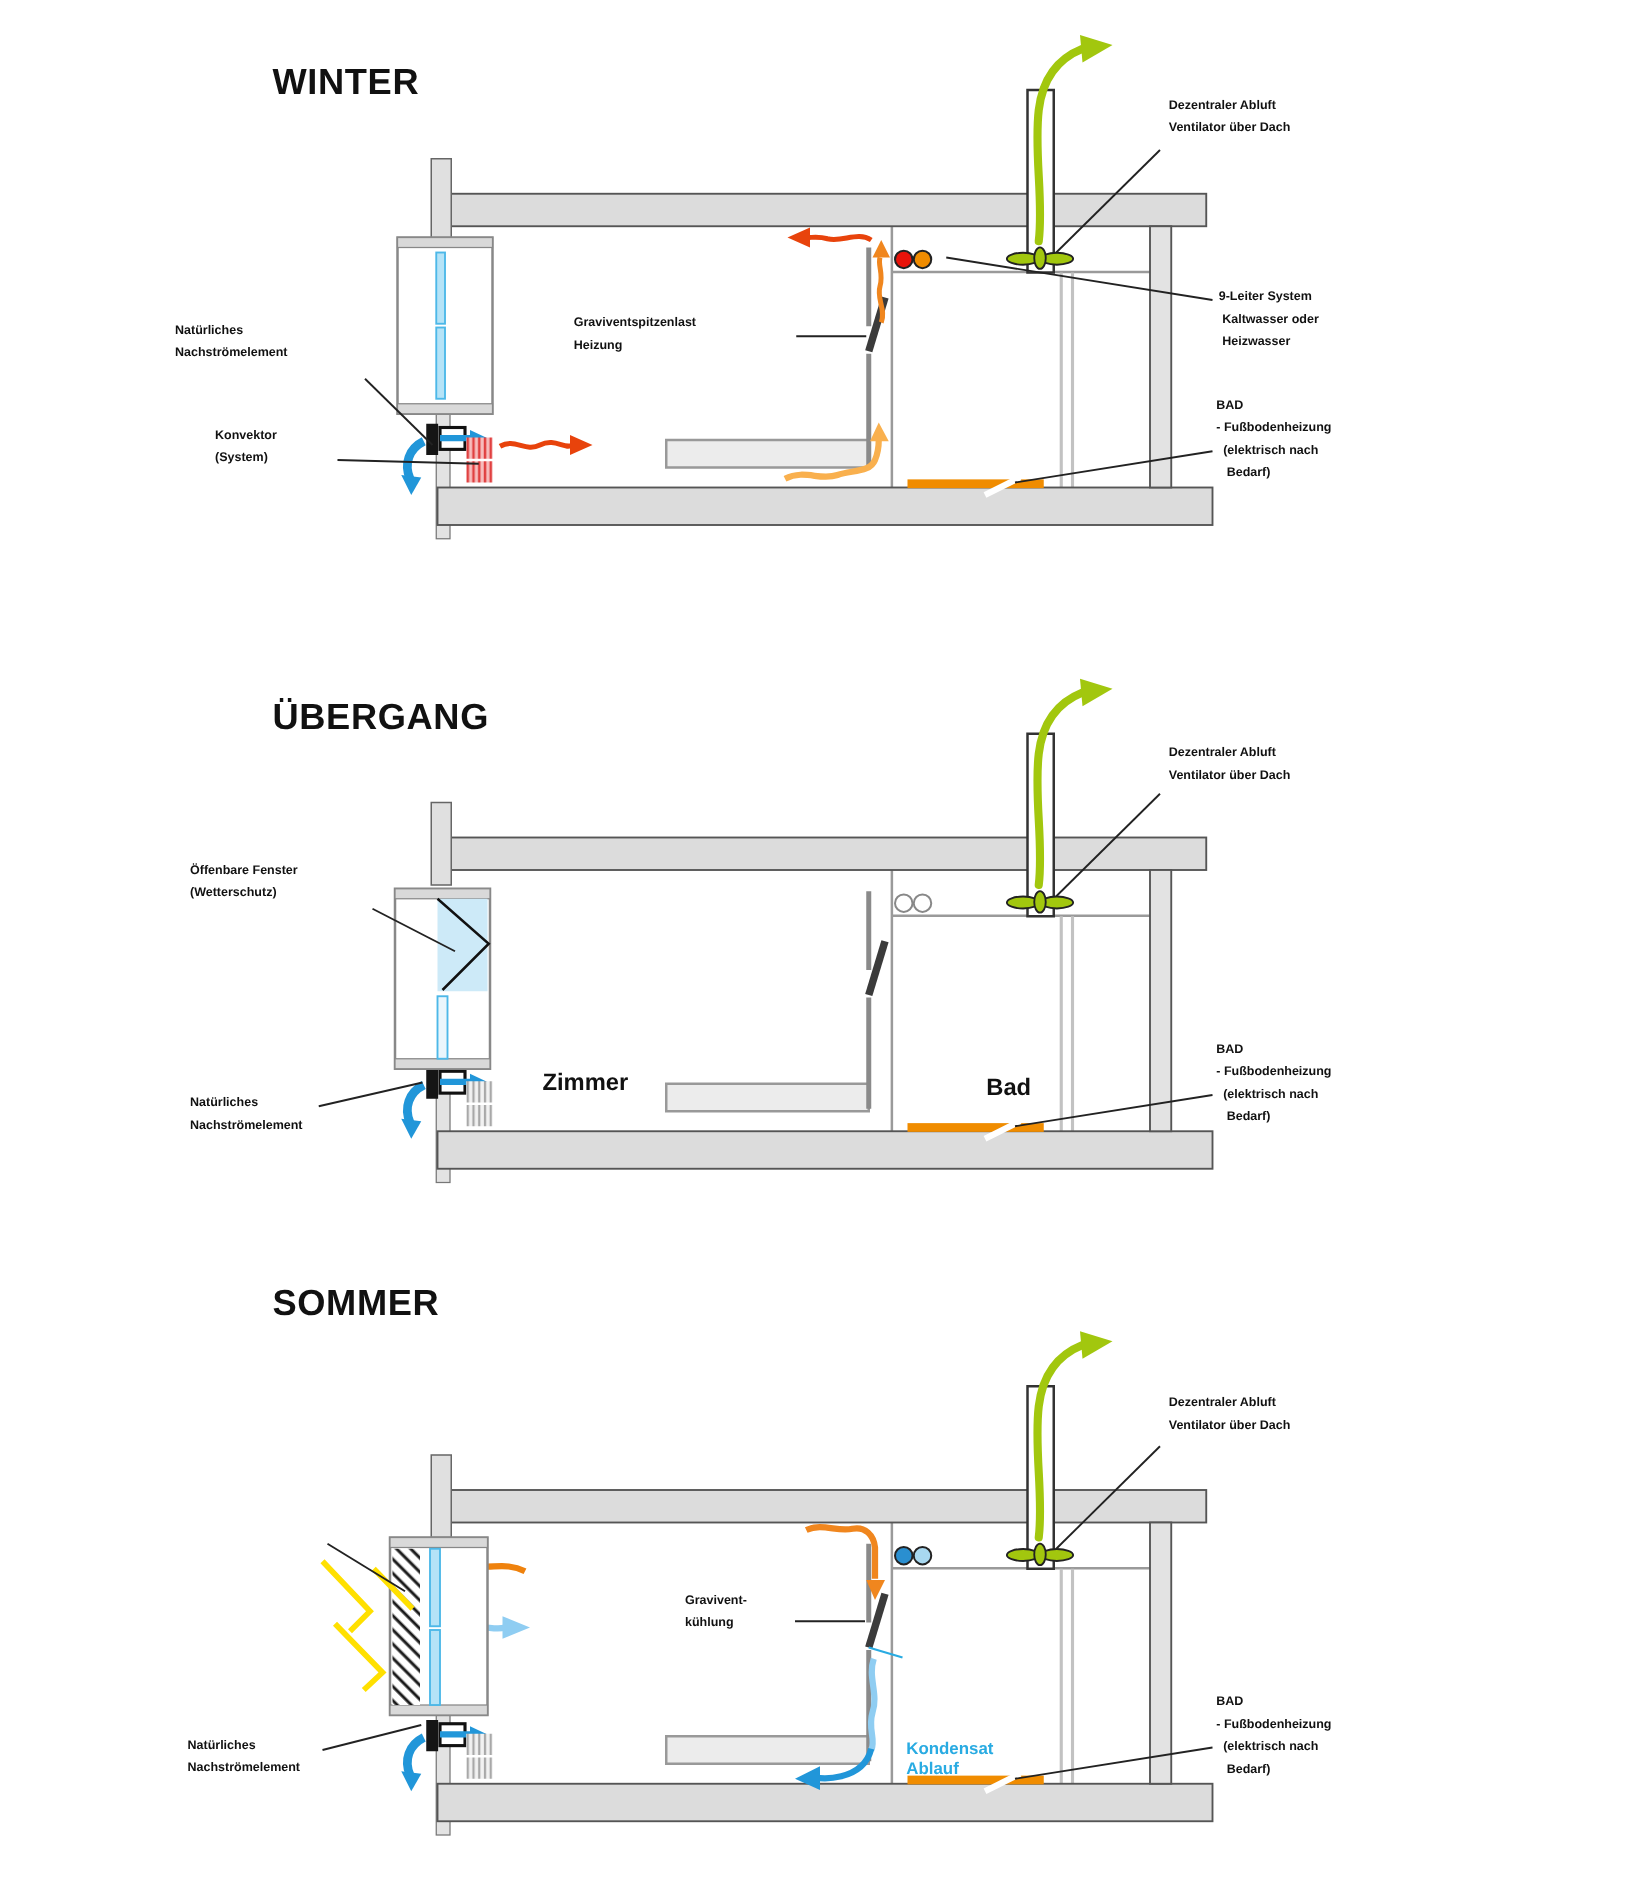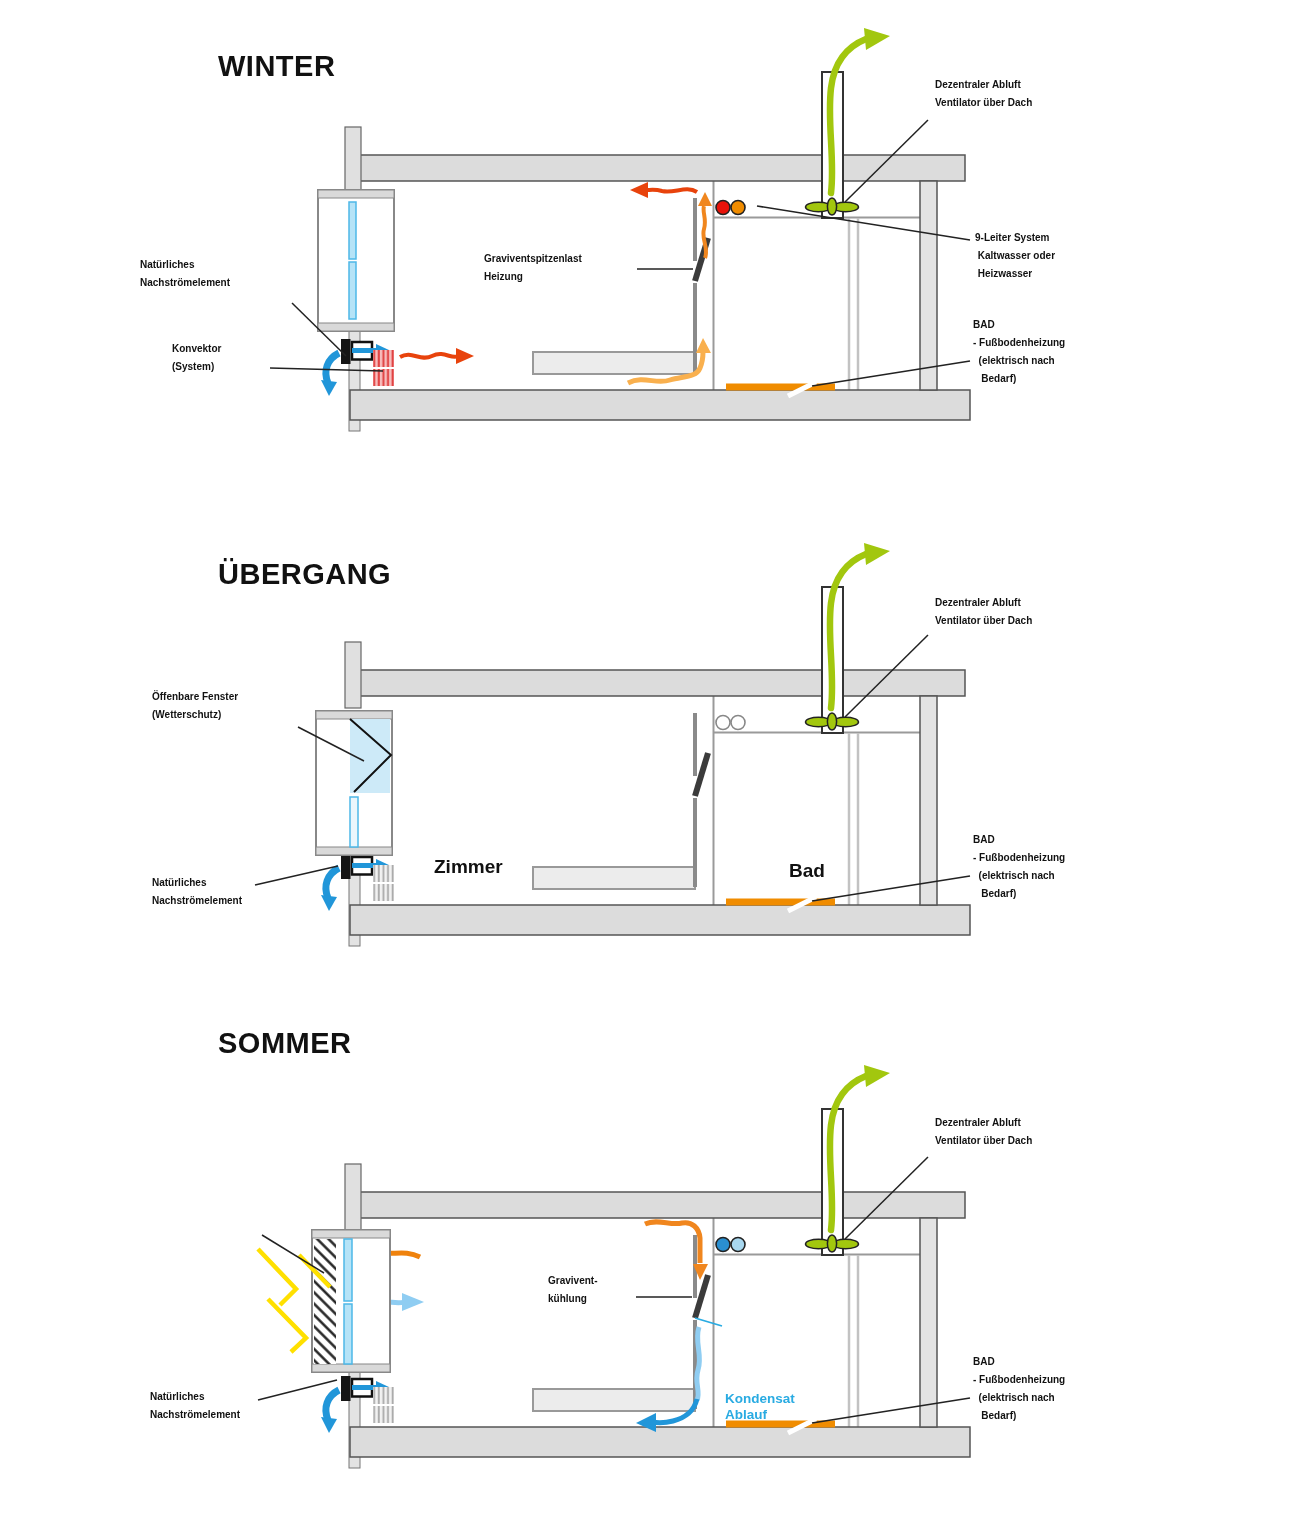--- a/index.html
+++ b/index.html
@@ -137,21 +137,21 @@
     <line x1="636" y1="260" x2="692" y2="260" stroke="#222" stroke-width="1.5"></line>
     <line x1="258" y1="363" x2="337" y2="343" stroke="#222" stroke-width="1.5"></line>
   </g>
 </svg>
 
 <div class="title" style="left:218px;top:50px">WINTER</div>
 <div class="lbl" style="left:140px;top:256px">Natürliches
 Nachströmelement</div>
 <div class="lbl" style="left:172px;top:340px">Konvektor
 (System)</div>
-<div class="lbl" style="left:484px;top:250px">Graviventspitzenlast
+<div class="lbl" style="left:459px;top:250px">Graviventspitzenlast
 Heizung</div>
 <div class="lbl" style="left:935px;top:76px">Dezentraler Abluft
 Ventilator über Dach</div>
 <div class="lbl" style="left:975px;top:229px">9-Leiter System
  Kaltwasser oder
  Heizwasser</div>
 <div class="lbl" style="left:973px;top:316px">BAD
 - Fußbodenheizung
   (elektrisch nach
    Bedarf)</div>

